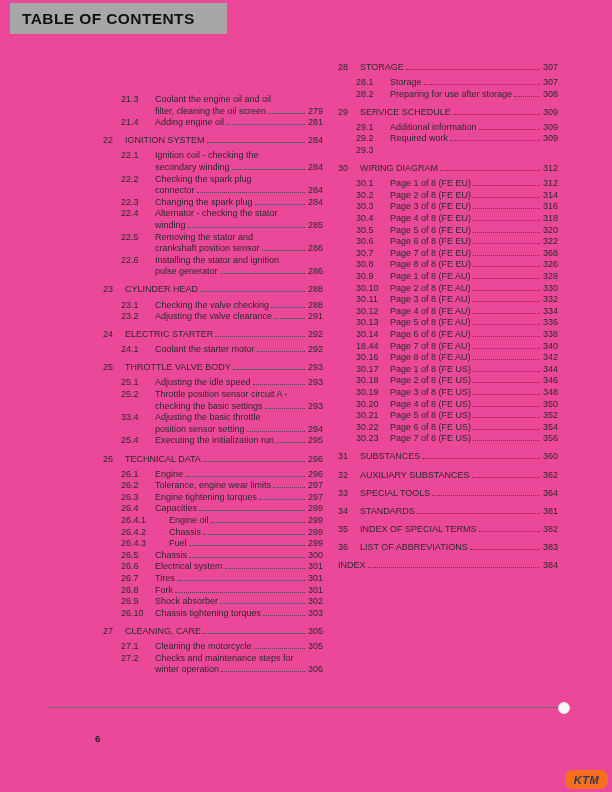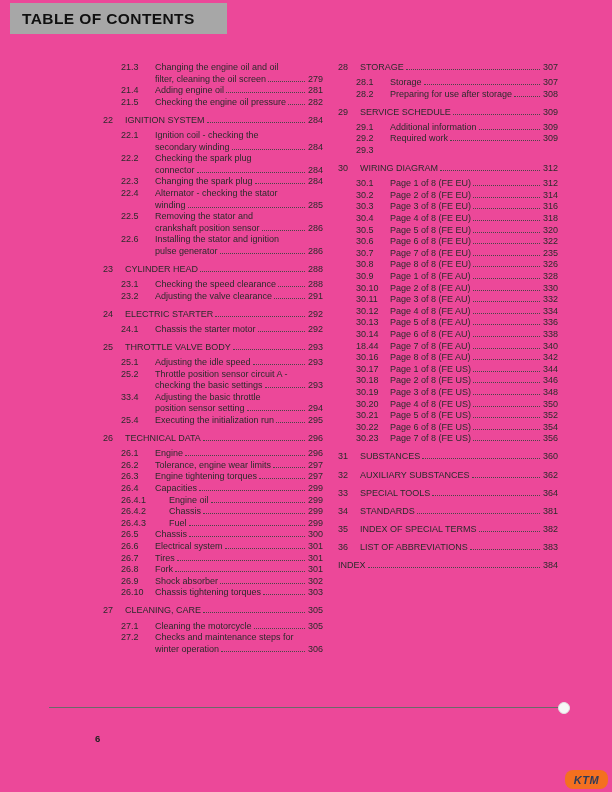--- a/index.html
+++ b/index.html
@@ -6,21 +6,21 @@
   .page{position:relative;width:612px;height:792px;background:#ec4899;overflow:hidden;
         font-family:"Liberation Sans","DejaVu Sans",sans-serif;color:#2b2b2b;}
 
   
   .header-bar{position:absolute;left:10px;top:3px;width:217px;height:31px;background:#a7a7a7;
               display:flex;align-items:center;box-sizing:border-box;padding-left:12px;}
   .header-title{font-size:15.5px;font-weight:bold;letter-spacing:.4px;color:#101010;white-space:nowrap;}
 
   
   .col{position:absolute;top:62px;width:220px;font-size:9px;line-height:11.6px;}
-  .col-left{left:103px;}
+  .col-left{left:103px;margin-top:32px;}
   .col-right{left:338px;}
 
   .row{display:flex;}
   .row.section,.row.subsection{padding-left:18px;}
   .row .num{flex:0 0 34px;}
   .row.chapter .num{flex:0 0 22px;}
   .row.chapter,.row.plain{margin:6.5px 0 3.5px;}
   .col .row:first-child{margin-top:0;}
   .row.subsection .body{padding-left:14px;}
   .body{flex:1;min-width:0;display:block;}
@@ -45,48 +45,38 @@
 <div class="page">
 
   <div class="header-bar">
     <span class="header-title">TABLE OF CONTENTS</span>
   </div>
 
   <div class="col col-left">
       <div class="row section">
         <span class="num">21.3</span>
         <span class="body">
-          <span class="tline">Changing the engine oil and oil</span>
+          <span class="tline">Coolant the engine oil and oil</span>
           <span class="lastline">
             <span class="title">filter, cleaning the oil screen</span>
             <span class="dots"></span>
             <span class="pg">279</span>
           </span>
         </span>
       </div>
       <div class="row section">
         <span class="num">21.4</span>
         <span class="body">
           <span class="lastline">
             <span class="title">Adding engine oil</span>
             <span class="dots"></span>
             <span class="pg">281</span>
           </span>
         </span>
       </div>
-      <div class="row section">
-        <span class="num">21.5</span>
-        <span class="body">
-          <span class="lastline">
-            <span class="title">Checking the engine oil pressure</span>
-            <span class="dots"></span>
-            <span class="pg">282</span>
-          </span>
-        </span>
-      </div>
       <div class="row chapter">
         <span class="num">22</span>
         <span class="body">
           <span class="lastline">
             <span class="title">IGNITION SYSTEM</span>
             <span class="dots"></span>
             <span class="pg">284</span>
           </span>
         </span>
       </div>
@@ -162,21 +152,21 @@
             <span class="title">CYLINDER HEAD</span>
             <span class="dots"></span>
             <span class="pg">288</span>
           </span>
         </span>
       </div>
       <div class="row section">
         <span class="num">23.1</span>
         <span class="body">
           <span class="lastline">
-            <span class="title">Checking the speed clearance</span>
+            <span class="title">Checking the valve checking</span>
             <span class="dots"></span>
             <span class="pg">288</span>
           </span>
         </span>
       </div>
       <div class="row section">
         <span class="num">23.2</span>
         <span class="body">
           <span class="lastline">
             <span class="title">Adjusting the valve clearance</span>
@@ -192,21 +182,21 @@
             <span class="title">ELECTRIC STARTER</span>
             <span class="dots"></span>
             <span class="pg">292</span>
           </span>
         </span>
       </div>
       <div class="row section">
         <span class="num">24.1</span>
         <span class="body">
           <span class="lastline">
-            <span class="title">Chassis the starter motor</span>
+            <span class="title">Coolant the starter motor</span>
             <span class="dots"></span>
             <span class="pg">292</span>
           </span>
         </span>
       </div>
       <div class="row chapter">
         <span class="num">25</span>
         <span class="body">
           <span class="lastline">
             <span class="title">THROTTLE VALVE BODY</span>
@@ -562,21 +552,21 @@
             <span class="pg">322</span>
           </span>
         </span>
       </div>
       <div class="row section">
         <span class="num">30.7</span>
         <span class="body">
           <span class="lastline">
             <span class="title">Page 7 of 8 (FE EU)</span>
             <span class="dots"></span>
-            <span class="pg">235</span>
+            <span class="pg">368</span>
           </span>
         </span>
       </div>
       <div class="row section">
         <span class="num">30.8</span>
         <span class="body">
           <span class="lastline">
             <span class="title">Page 8 of 8 (FE EU)</span>
             <span class="dots"></span>
             <span class="pg">326</span>

